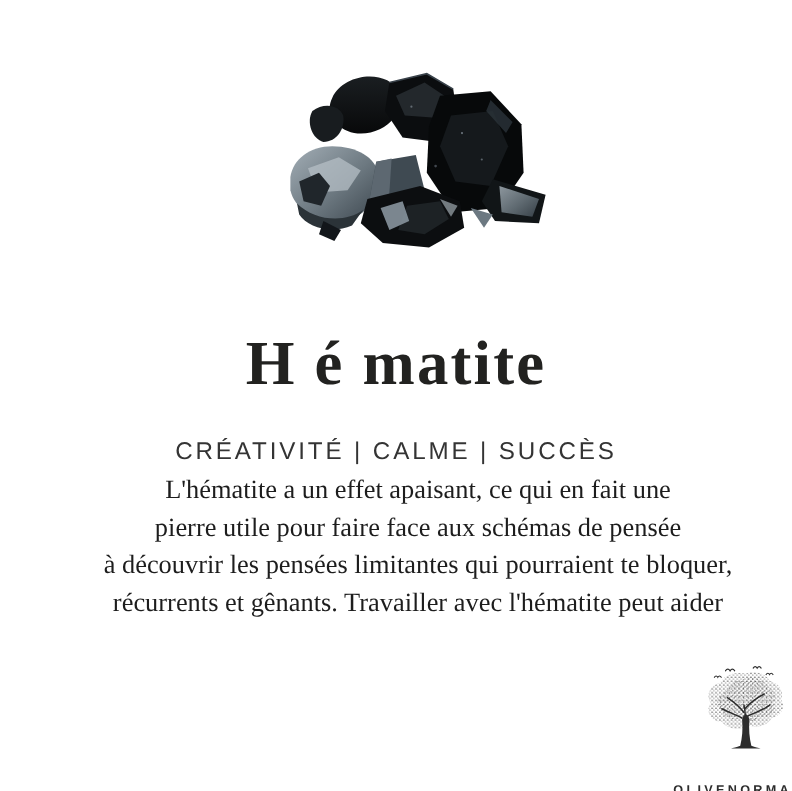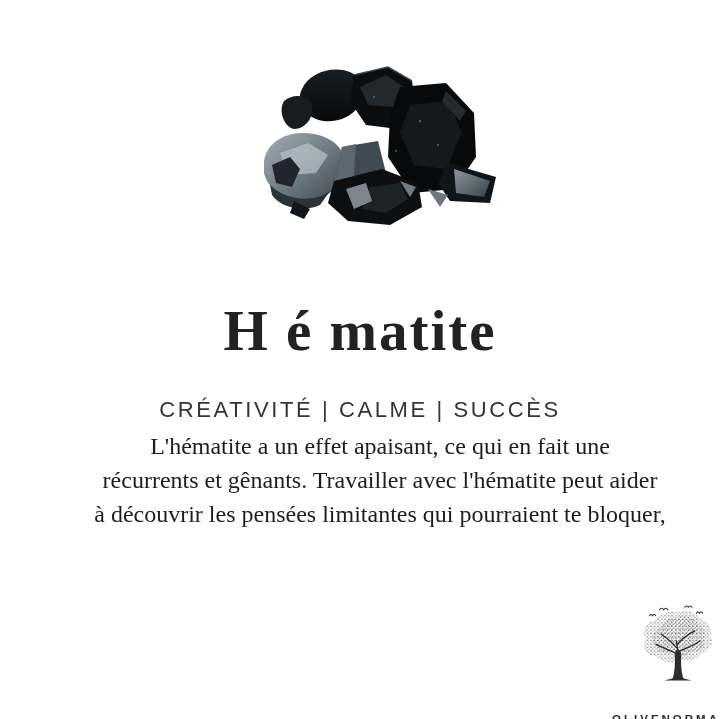--- a/index.html
+++ b/index.html
@@ -136,22 +136,23 @@
     <circle cx="124" cy="36" r="1" fill="#8d98a2" opacity="0.6"></circle>
     <circle cx="146" cy="90" r="1.2" fill="#6a757f" opacity="0.6"></circle>
   </svg>
 
   <h1 class="title">H é matite</h1>
 
   <div class="subtitle">CRÉATIVITÉ | CALME | SUCCÈS</div>
 
   <div class="description">
     <div class="line">L'hématite a un effet apaisant, ce qui en fait une</div>
+    <div class="line">pierre utile pour faire face aux schémas de pensée</div>
+    <div class="line">à découvrir les pensées limitantes qui pourraient te bloquer,</div>
     <div class="line">récurrents et gênants. Travailler avec l'hématite peut aider</div>
-    <div class="line">à découvrir les pensées limitantes qui pourraient te bloquer,</div>
   </div>
 
   <div class="logo">
     <svg width="84" height="84" viewBox="0 0 100 100" xmlns="http://www.w3.org/2000/svg" aria-hidden="true">
       <defs>
         <pattern id="d1" width="4.2" height="4.2" patternUnits="userSpaceOnUse">
           <circle cx="1" cy="1.2" r="0.75" fill="#2d2d2d"></circle>
           <circle cx="3" cy="3.2" r="0.6" fill="#2d2d2d"></circle>
         </pattern>
         <pattern id="d2" width="5" height="5" patternUnits="userSpaceOnUse">

